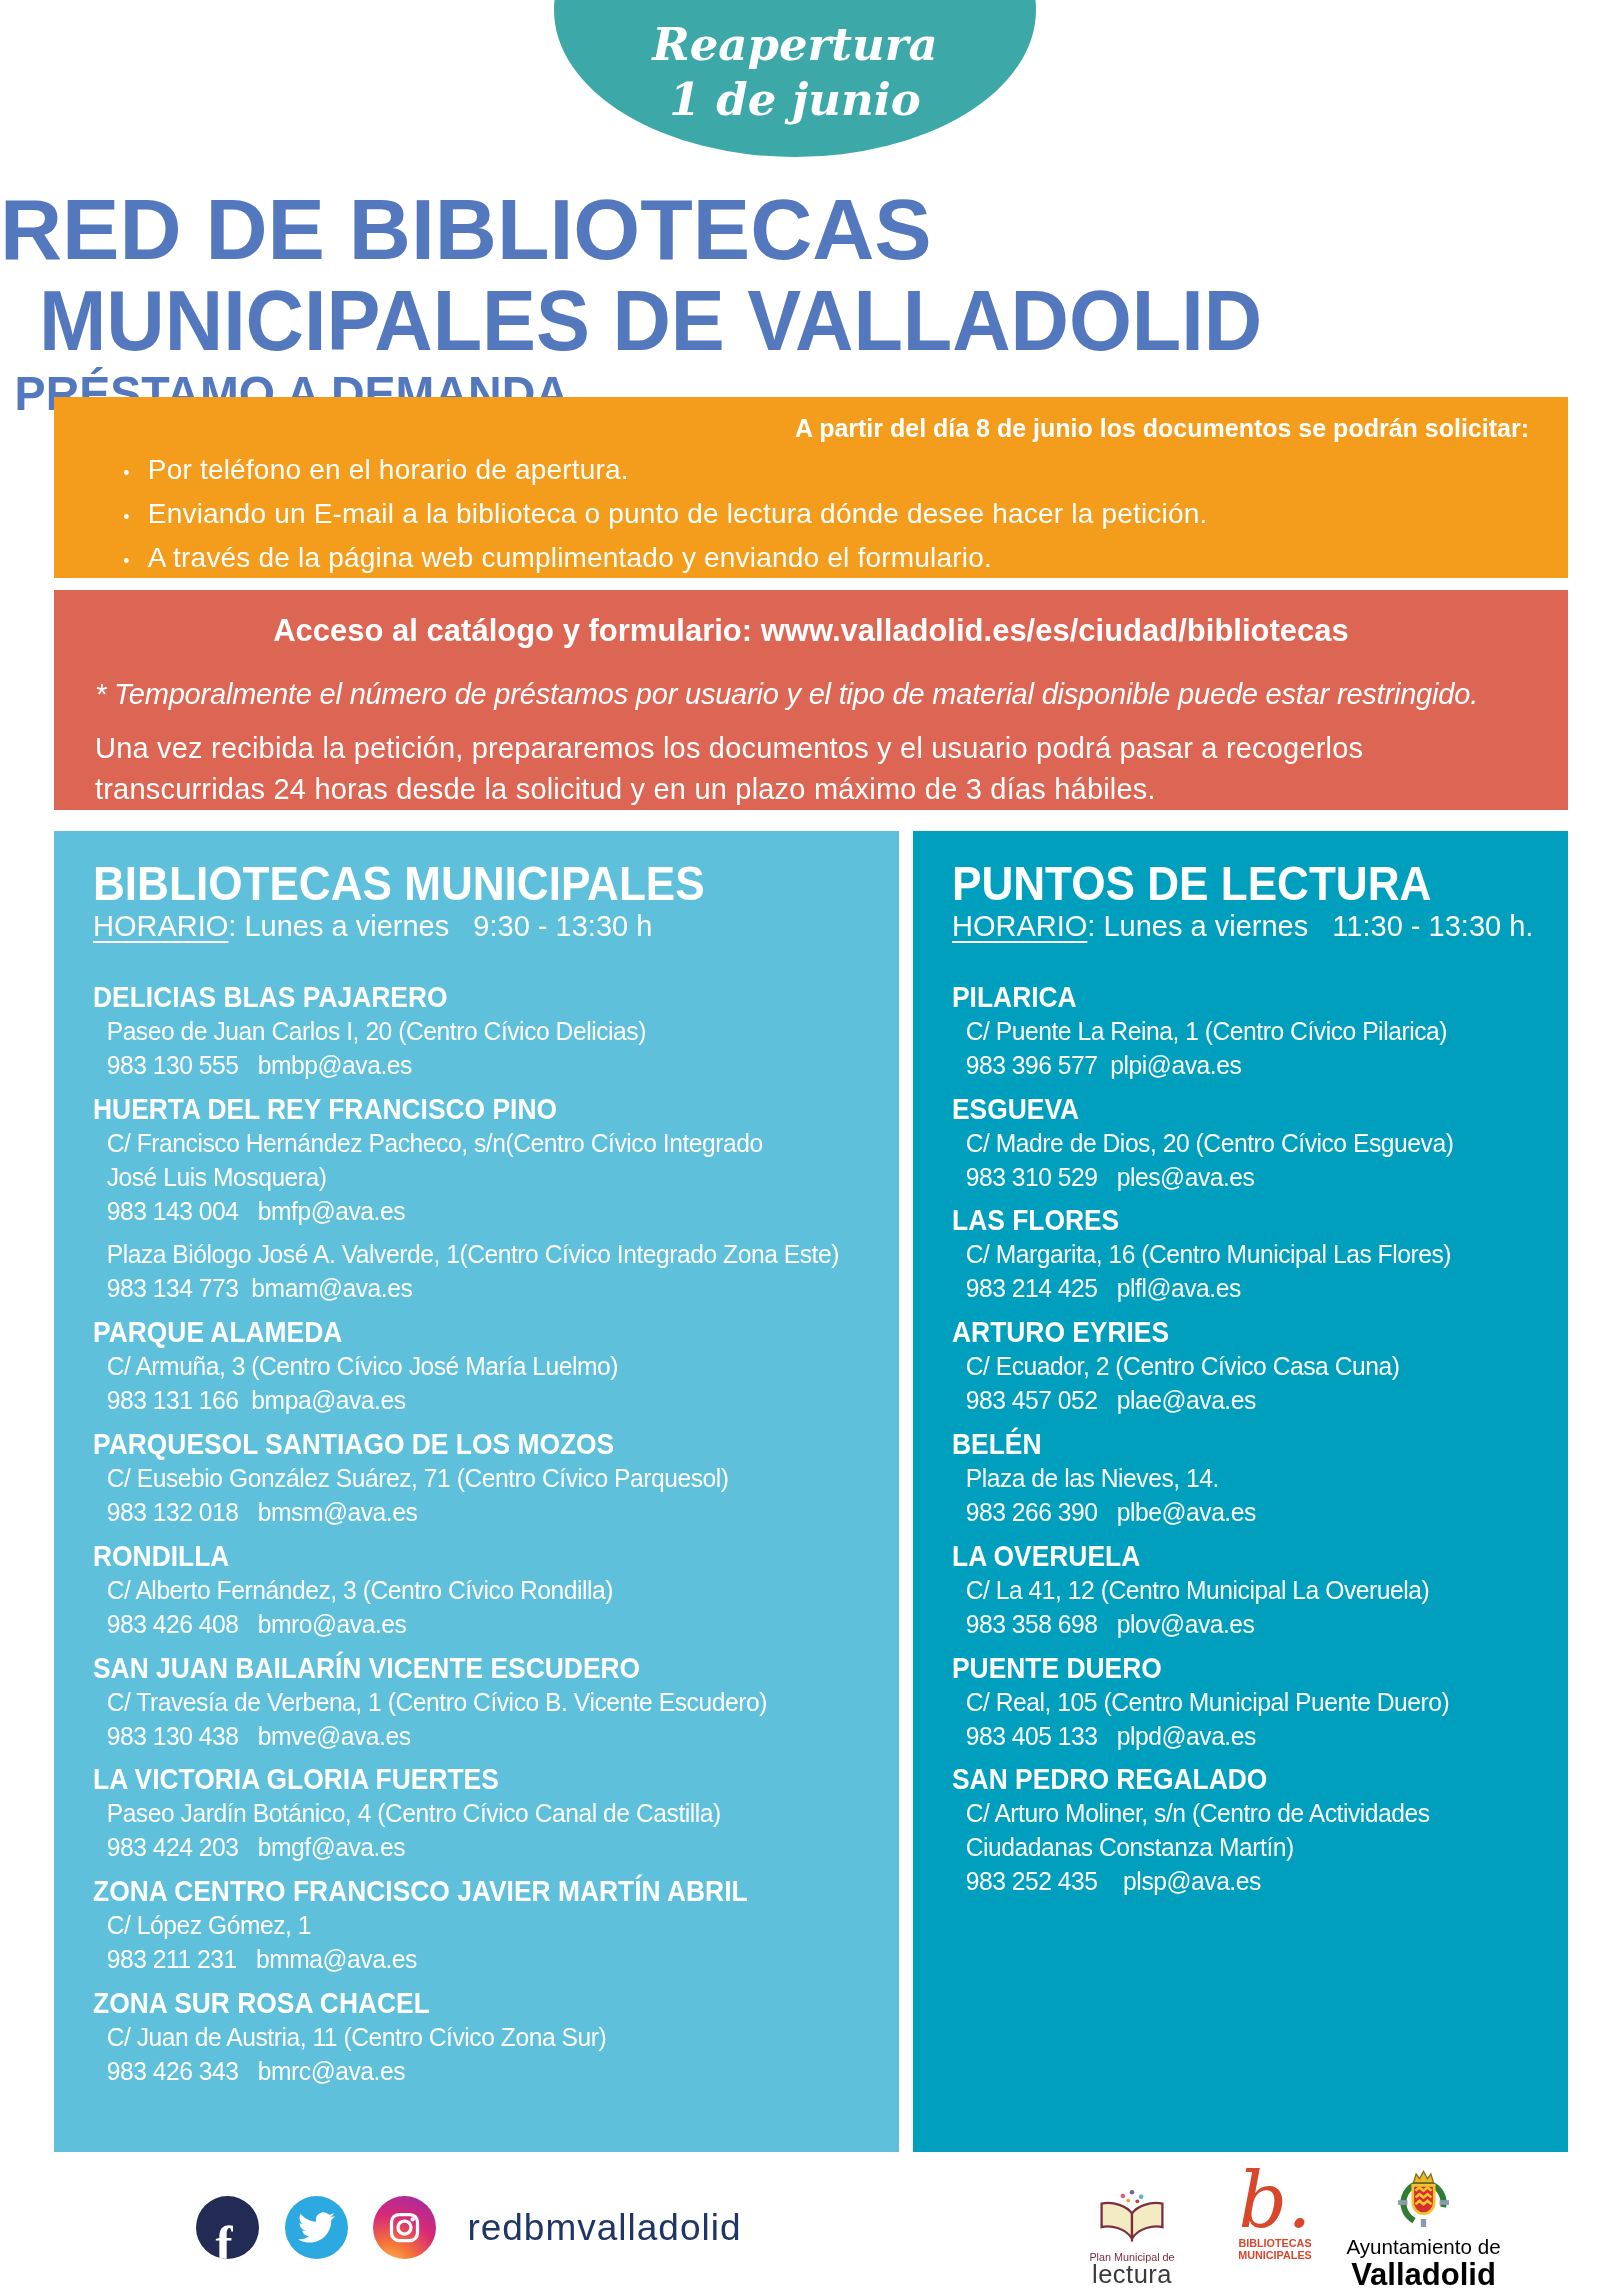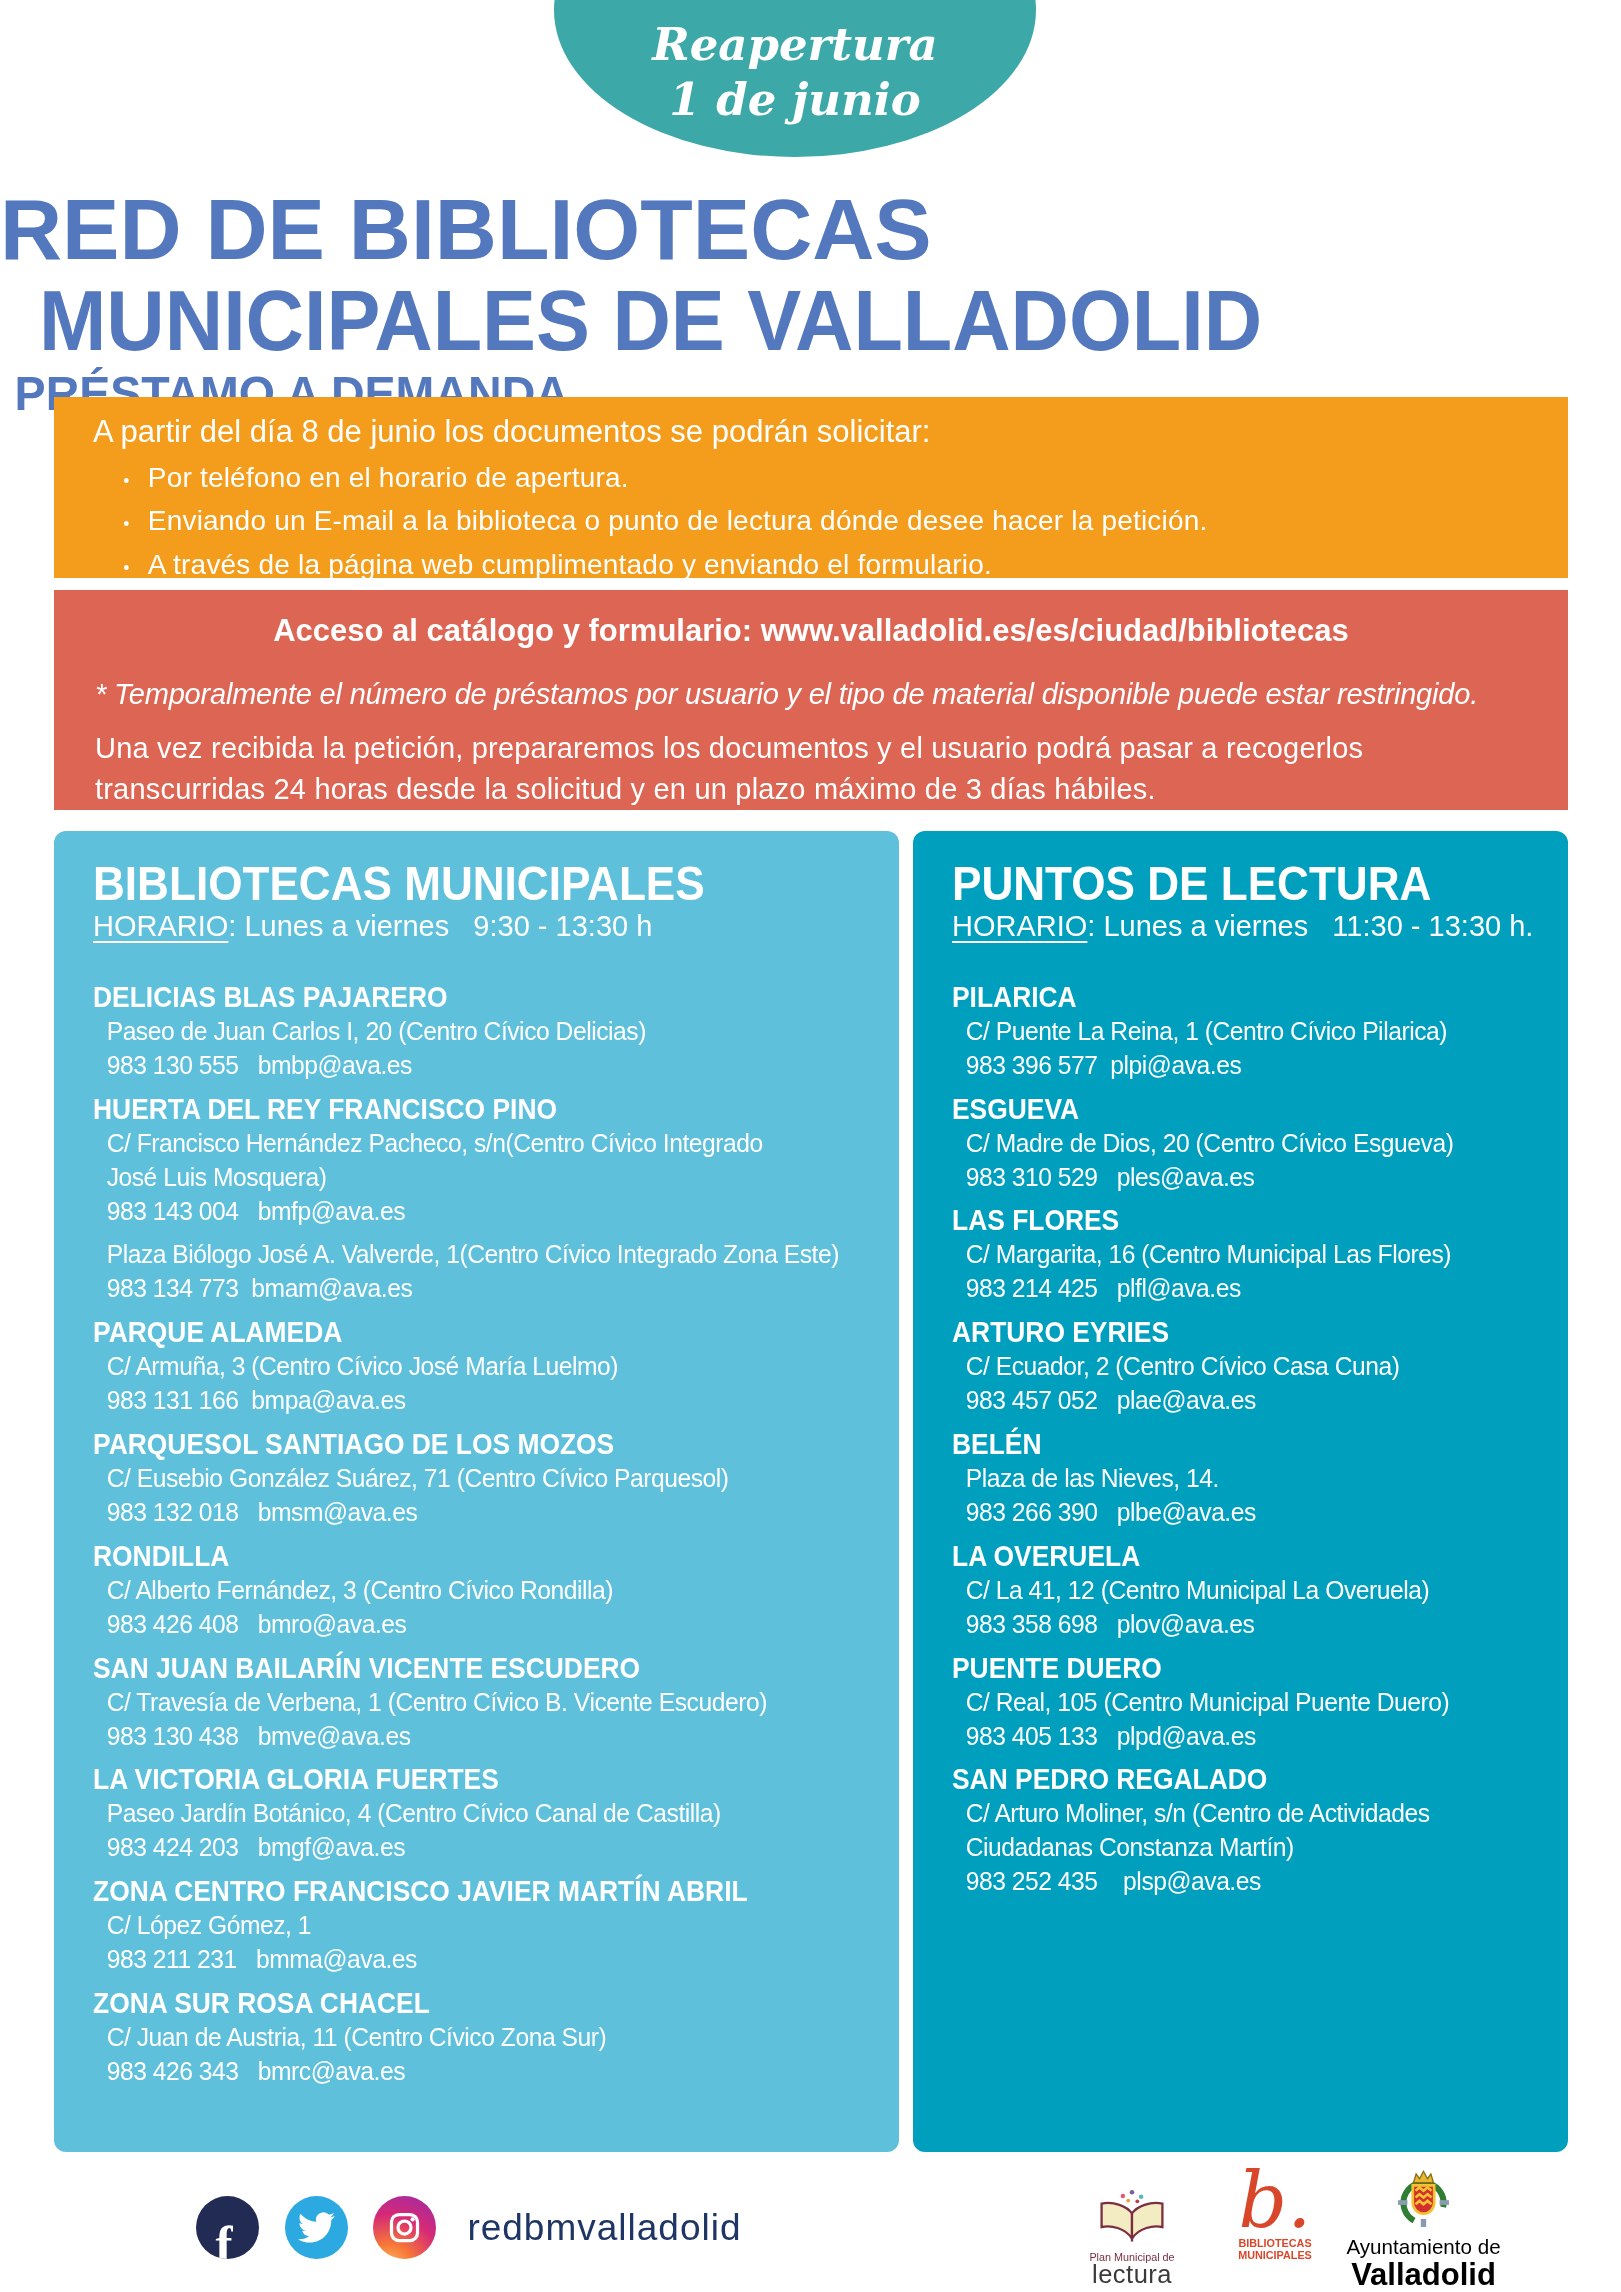--- a/index.html
+++ b/index.html
@@ -19,34 +19,34 @@
   .title-line { display:block; font-weight:bold; font-size:86px; line-height:1.06; letter-spacing:0px; }
   .title-line > span { display:inline-block; white-space:pre; }
   .tl1 > span { transform:scaleX(1.0); transform-origin:50% 50%; }
   .tl2 > span { transform:scaleX(0.94); transform-origin:50% 50%; }
   .subtitle { display:block; font-weight:bold; font-size:49px; line-height:1.05; margin-top:2px; }
   .subtitle > span { display:inline-block; transform:scaleX(0.95); transform-origin:50% 50%; }
 
   
   .orange-box { position:absolute; left:54px; top:397px; width:1514px; height:181px;
                 background:#f49d1c; color:#ffffff; padding:15.7px 39px 0 39px; }
-  .orange-heading { text-align:left; font-weight:normal; font-size:31px; line-height:1.2; }
+  .orange-heading { text-align:right; font-weight:bold; font-size:25px; line-height:1.2; }
   .bullet-row { display:flex; align-items:baseline; margin-top:11.8px; padding-left:11.8px; }
   .bullet-dot { width:43px; text-align:center; font-size:17.6px; flex:0 0 43px; }
   .bullet-text { font-size:28px; white-space:pre; letter-spacing:0.2px; }
 
   
   .red-box { position:absolute; left:54px; top:590px; width:1514px; height:220px;
              background:#dc6553; color:#ffffff; padding:21.6px 41px 0 41px; }
   .red-heading { text-align:center; font-weight:bold; font-size:31px; line-height:1.2; }
   .red-note { font-style:italic; font-size:29px; margin-top:29px; white-space:pre; letter-spacing:-0.2px; }
   .red-body { font-size:29px; margin-top:17.6px; width:1441px; line-height:1.4; letter-spacing:0.2px; }
 
   
-  .col { position:absolute; top:831px; height:1321px; color:#ffffff; padding:27.4px 0 0 39px;border-radius:12px; }
+  .col { position:absolute; top:831px; height:1321px; color:#ffffff; padding:27.4px 0 0 39px; }
   .col-left  { left:54px;  width:845px; background:#5fc0db; }
   .col-right { left:913px; width:655px; background:#009fbe; }
   .col h2 { font-size:49px; font-weight:bold; line-height:1.05; }
   .col h2 > span { display:inline-block; transform:scaleX(0.9); transform-origin:0 50%; white-space:pre; }
   .horario { margin-top:0; font-size:29px; white-space:pre; }
   .horario .hlabel { text-decoration:underline; text-underline-offset:4.9px; }
   .entries { margin-top:37px; }
   .entry { margin-bottom:9.8px; }
   .entry-name { font-size:30px; font-weight:bold; line-height:34px; }
   .entry-name > span { display:inline-block; transform:scaleX(0.88); transform-origin:0 50%; white-space:pre; }

